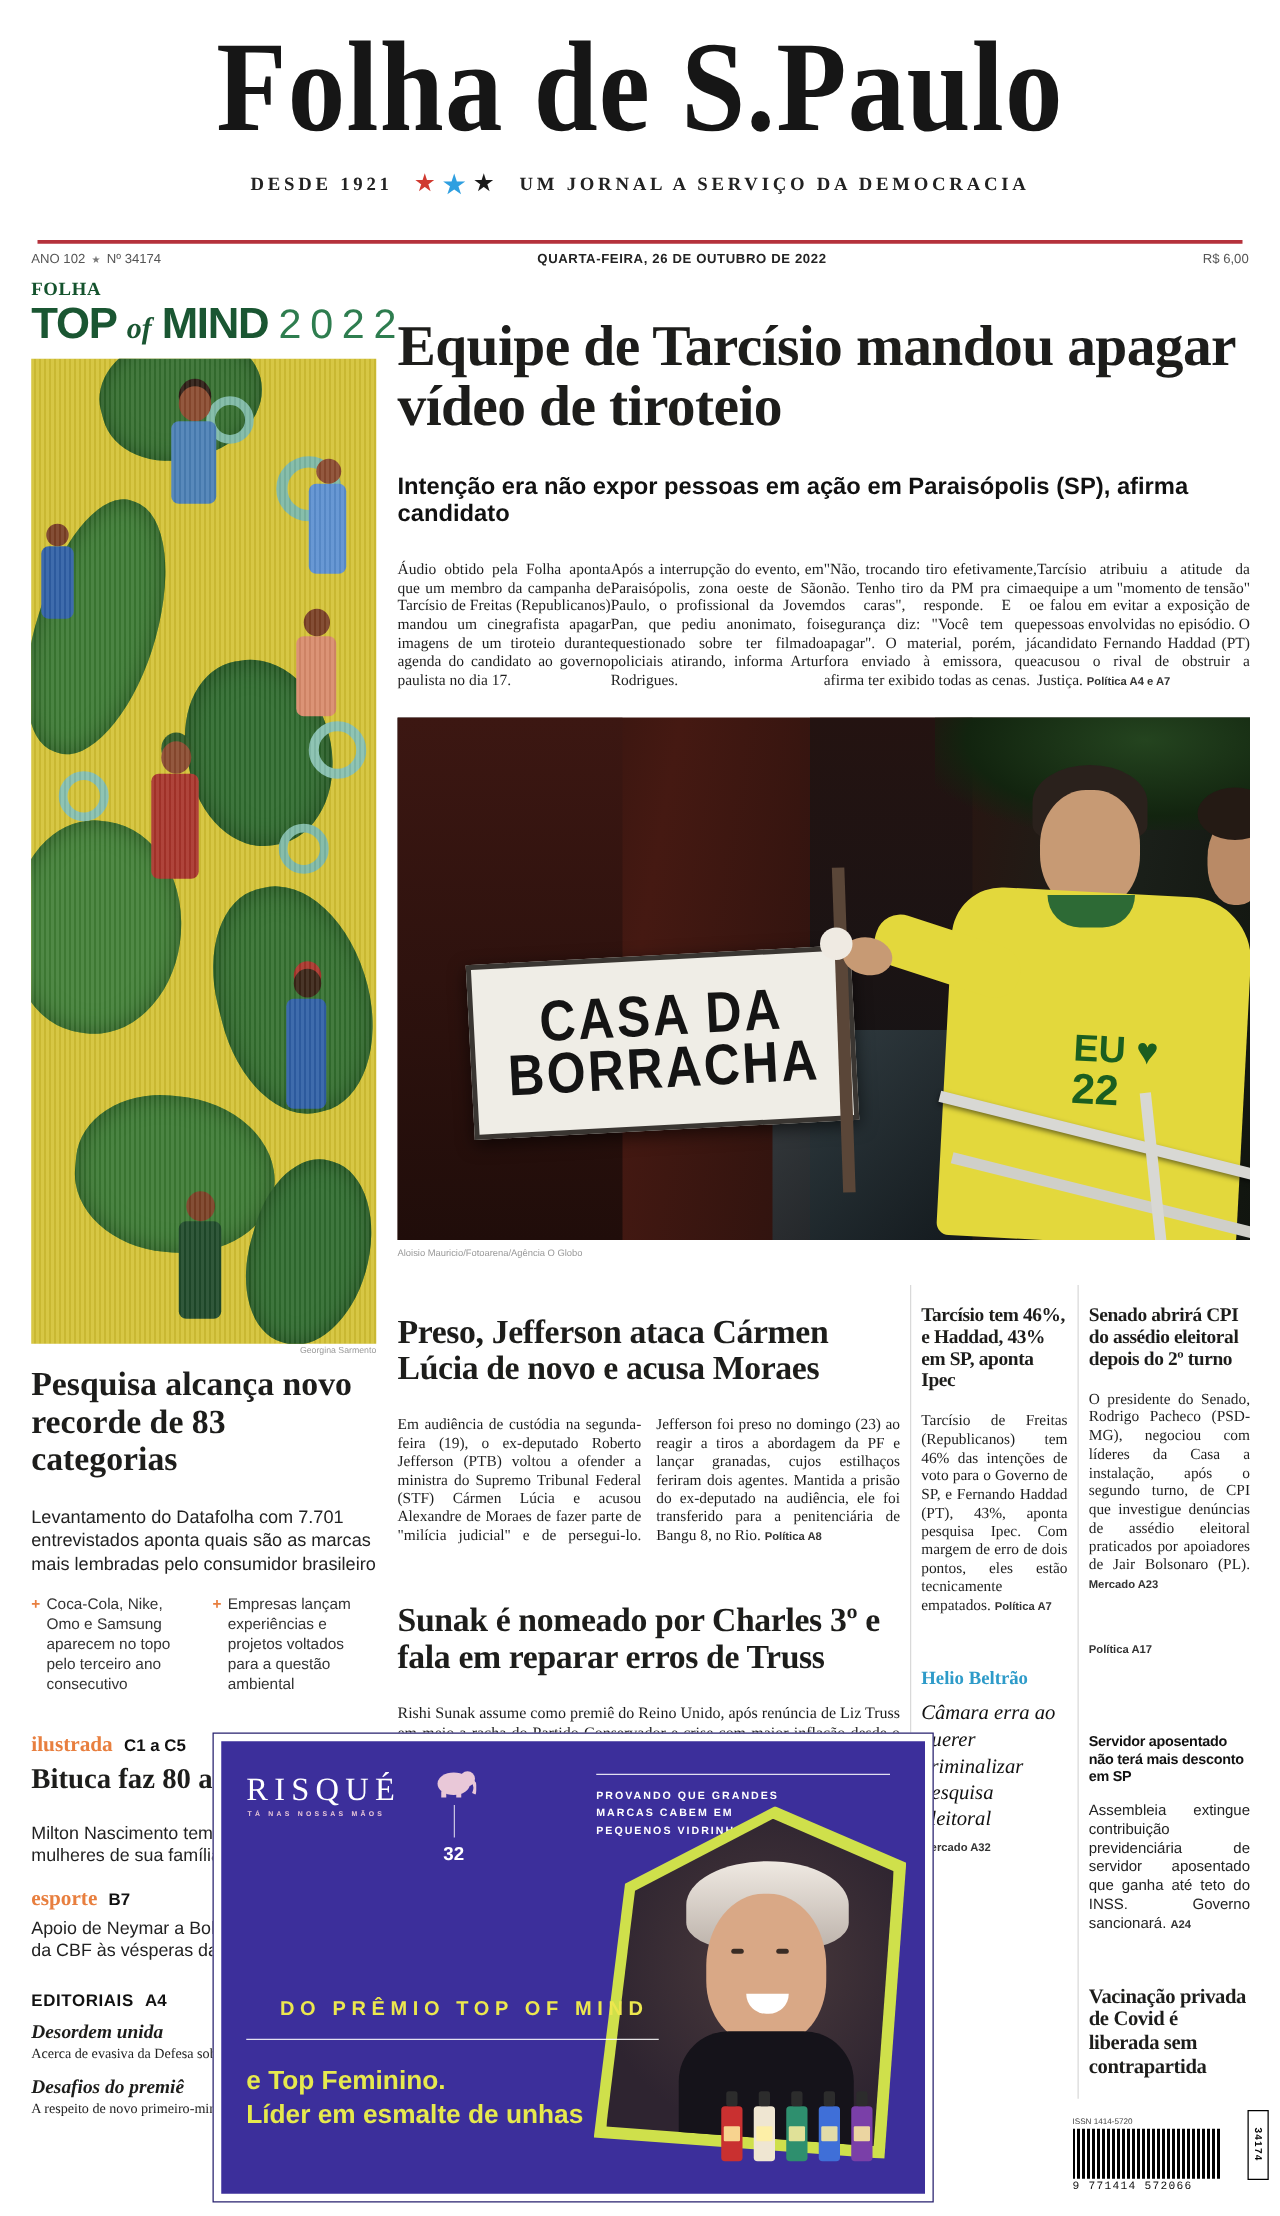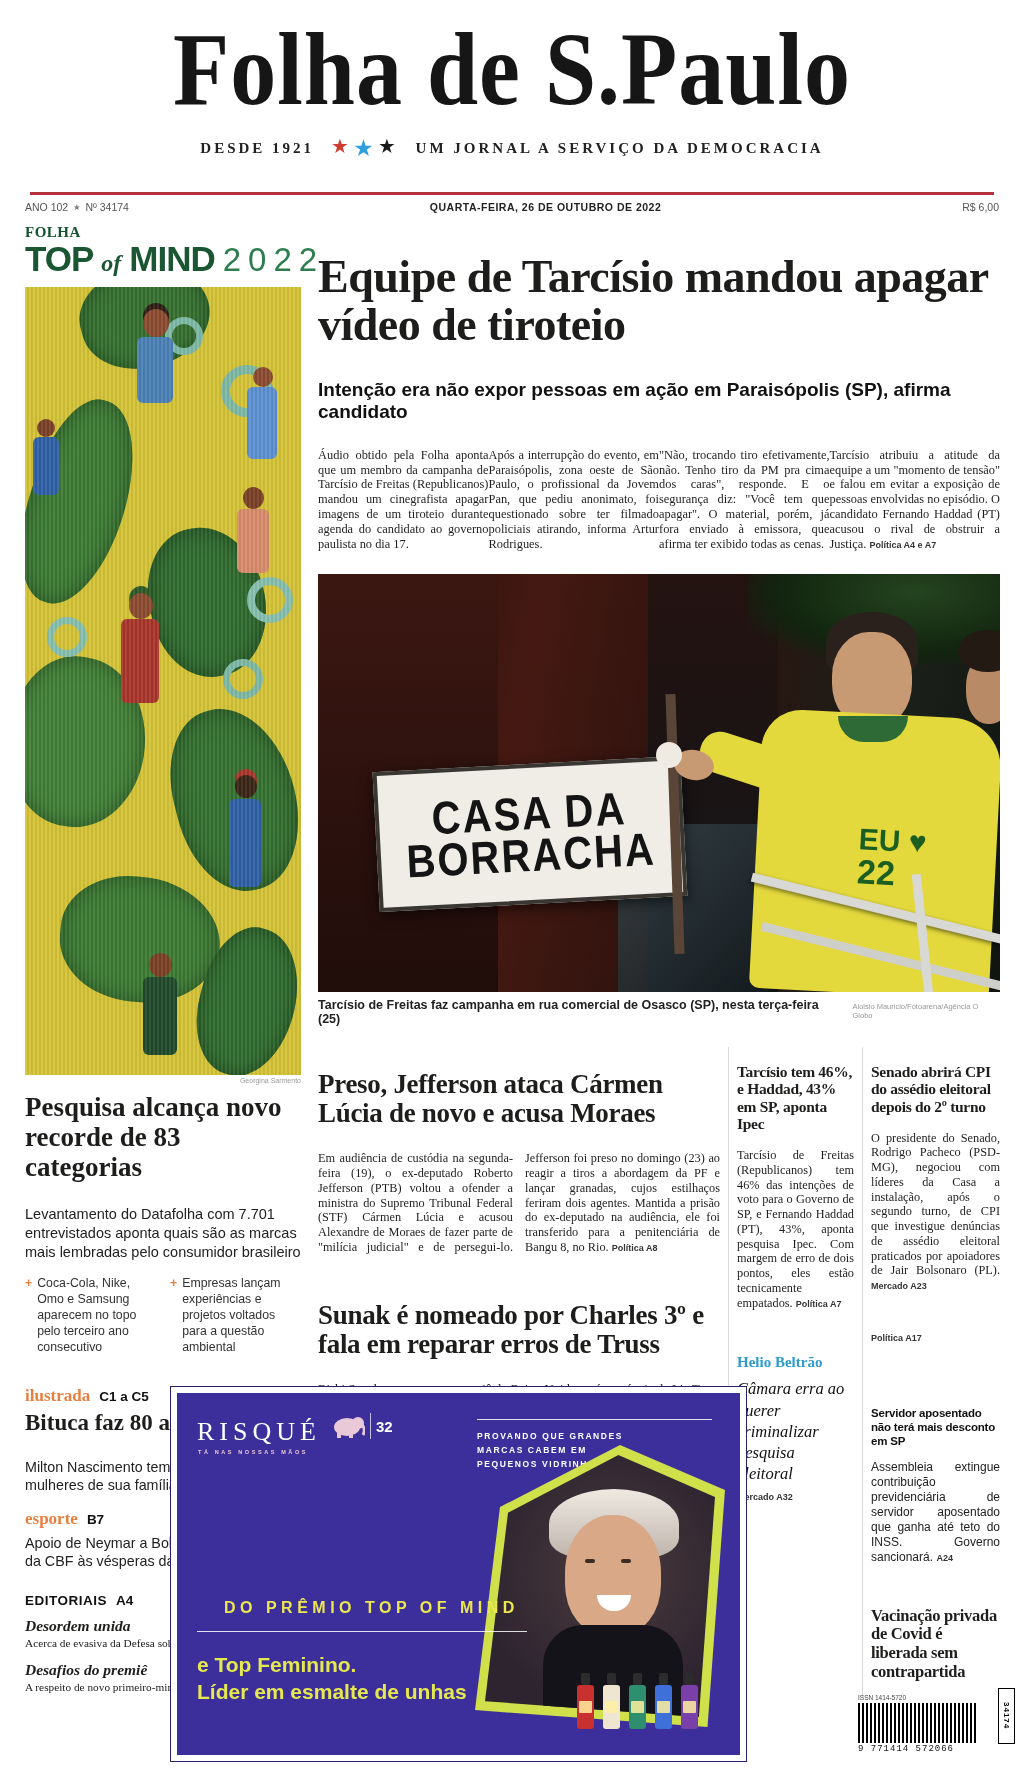--- a/index.html
+++ b/index.html
@@ -81,21 +81,21 @@
   .beltrao-name{font-family:"Liberation Serif",serif;font-weight:bold;font-size:15px;color:#2e9bc9;}
   .beltrao-title{font-family:"Liberation Serif",serif;font-style:italic;font-size:16.5px;line-height:1.28;color:#111;margin-top:7px;}
   .mt-ref{display:block;margin-top:8px;}
   
   .ad{position:absolute;left:170px;top:1386px;width:577px;height:376px;background:#fff;
       border:1px solid #27206e;padding:6px;box-sizing:border-box;}
   .ad-inner{position:relative;width:100%;height:100%;background:#3c2f9b;overflow:hidden;}
   .ad-el{position:absolute;}
   .ad-brand{left:20px;top:24px;font-family:"Liberation Serif",serif;font-size:26px;letter-spacing:5px;color:#fff;}
   .ad-brand-tag{left:21px;top:56px;font-size:5.5px;letter-spacing:2.6px;color:#e9c8d8;font-weight:bold;}
-  .ad-badge{left:152px;top:20px;display:flex;align-items:center;gap:5px;}
+  .ad-badge{left:168px;top:20px;display:flex;align-items:center;gap:5px;flex-direction:column;}
   .ad-badge .sep{width:1px;height:26px;background:rgba(255,255,255,.7);}
   .ad-badge .num{color:#fff;font-weight:bold;font-size:15px;}
   .ad-rule-top{left:300px;top:26px;width:235px;height:1px;background:rgba(255,255,255,.85);}
   .ad-claim{left:300px;top:36px;font-size:8.5px;font-weight:bold;letter-spacing:1.6px;line-height:1.65;color:#fff;}
   .ad-head{left:20px;top:108px;font-weight:bold;font-size:31px;line-height:1.18;color:#fff;letter-spacing:.5px;}
   .ad-sub{left:20px;top:206px;font-weight:bold;font-size:16px;letter-spacing:4.5px;color:#ece74e;margin-left:27px;}
   .ad-rule-mid{left:20px;top:238px;width:330px;height:1px;background:rgba(255,255,255,.85);}
   .ad-foot{left:20px;top:258px;font-weight:bold;font-size:21px;line-height:1.3;color:#e6e94d;}
   .ad-pent{left:298px;top:52px;width:250px;height:282px;
            clip-path:polygon(10% 22%,58% 0%,100% 16%,93% 100%,0% 94%);background:#cfe04b;}
@@ -266,21 +266,20 @@
         <div style="font-size:34px;line-height:.9;">22</div>
       </div>
 
       <div class="ph" style="left:430px;top:330px;width:260px;height:9px;background:#d8d8d4;transform:rotate(14deg);box-shadow:0 2px 4px rgba(0,0,0,.5);"></div>
       <div class="ph" style="left:440px;top:378px;width:250px;height:9px;background:#cfcfc9;transform:rotate(14deg);"></div>
       <div class="ph" style="left:600px;top:300px;width:9px;height:120px;background:#d8d8d4;transform:rotate(-6deg);"></div>
       <div class="ph" style="left:648px;top:80px;width:46px;height:70px;border-radius:46%;background:#b98a66;"></div>
       <div class="ph" style="left:640px;top:56px;width:60px;height:42px;border-radius:50%;background:#241a14;"></div>
     </figure>
     <div class="photo-caption">
-      <span class="cap-text">Tarcísio de Freitas faz campanha em rua comercial de Osasco (SP), nesta terça-feira (25)</span>
       <span class="cap-credit">Aloisio Mauricio/Fotoarena/Agência O Globo</span>
     </div>
 
     <div class="story-grid">
 
       <div class="gcol">
         <article>
           <h2 class="st-head-lg">Preso, Jefferson ataca Cármen Lúcia de novo e acusa Moraes</h2>
           <div class="st-body two-cols">
             <span>Em audiência de custódia na segunda-feira (19), o ex-deputado Roberto Jefferson (PTB) voltou a ofender a ministra do Supremo Tribunal Federal (STF) Cármen Lúcia e acusou Alexandre de Moraes de fazer parte de "milícia judicial" e de persegui-lo.</span>

